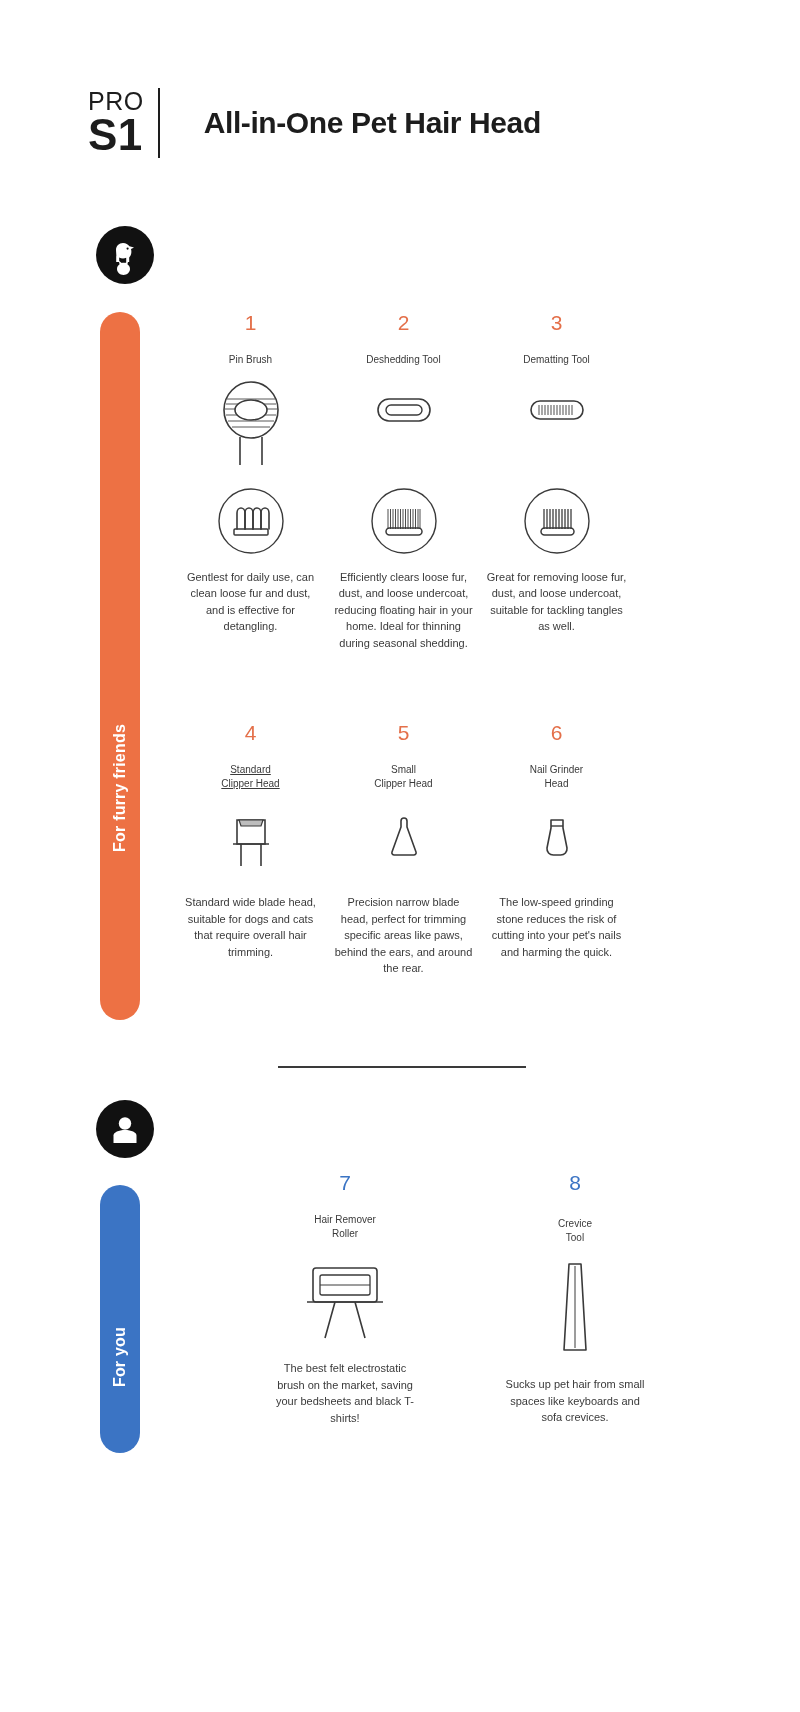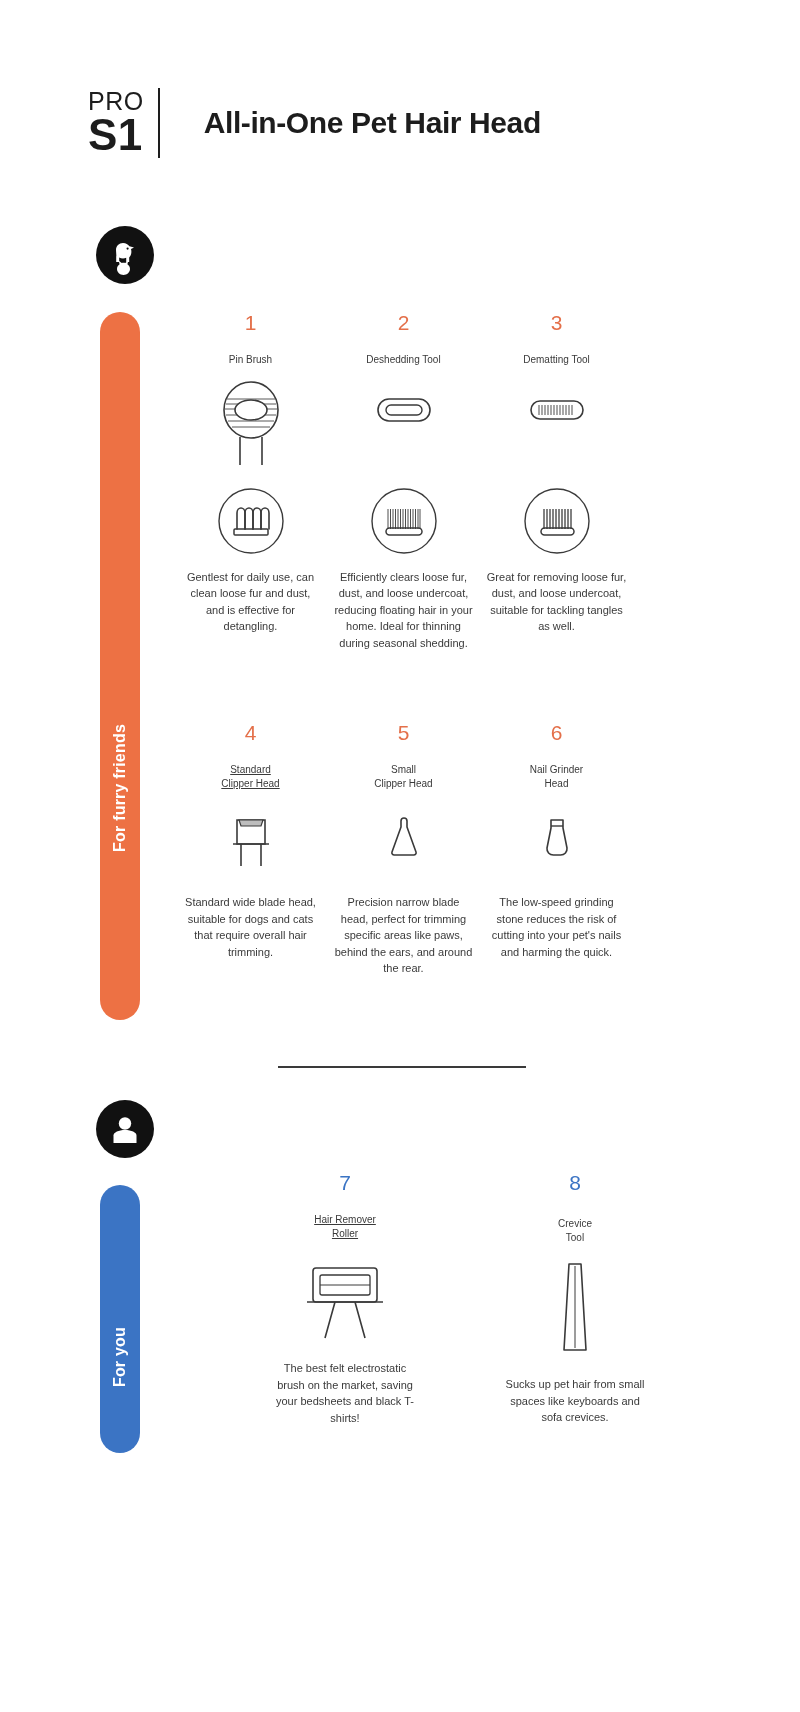--- a/index.html
+++ b/index.html
@@ -216,21 +216,21 @@
   </div>
 
   <div class="sidebar sidebar-you">
     <span class="sidebar-label">For you</span>
   </div>
 
   <div class="grid grid-row3">
 
     <div class="cell">
       <span class="num blue">7</span>
-      <span class="name" style="white-space: pre-line; text-decoration: underline;">Hair Remover
+      <span class="name" style="white-space: pre-line;">Hair Remover
 Roller</span>
       <div class="art">
         <svg width="100" height="96" viewBox="0 0 100 96">
           <rect x="18" y="18" width="64" height="34" rx="3" fill="none" stroke="#3a3a3a" stroke-width="1.6"></rect>
           <rect x="25" y="25" width="50" height="20" rx="2" fill="none" stroke="#3a3a3a" stroke-width="1.3"></rect>
           <path d="M25 35h50" stroke="#3a3a3a" stroke-width="1"></path>
           <path d="M12 52h76" stroke="#3a3a3a" stroke-width="1.6"></path>
           <path d="M40 52L30 88M60 52l10 36" stroke="#3a3a3a" stroke-width="1.6"></path>
         </svg>
       </div>

